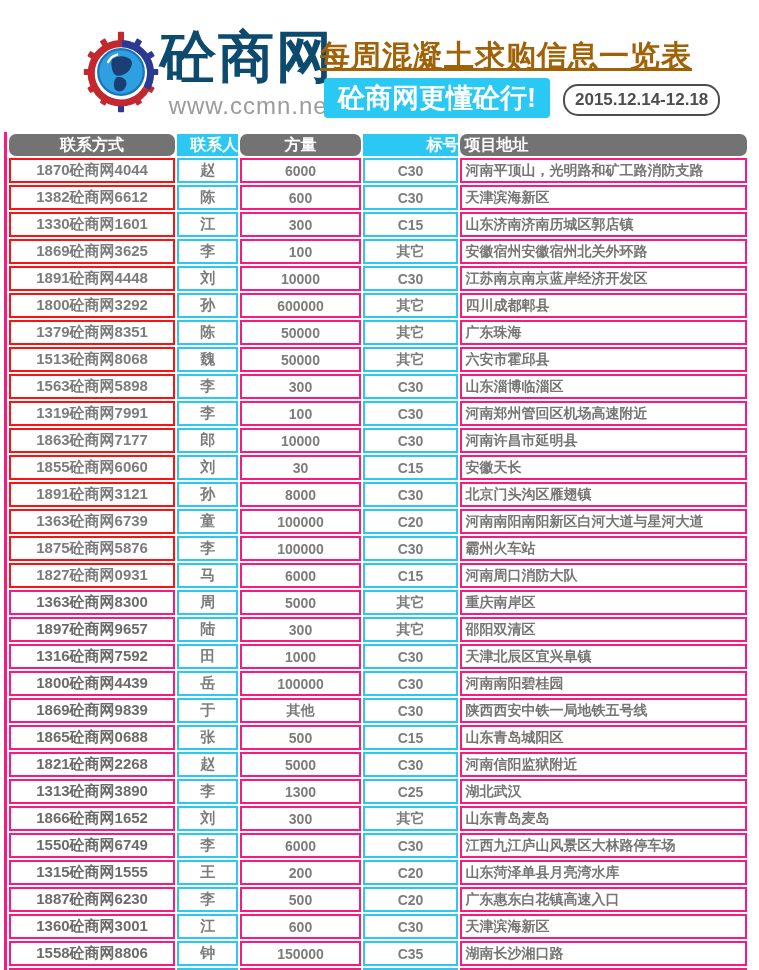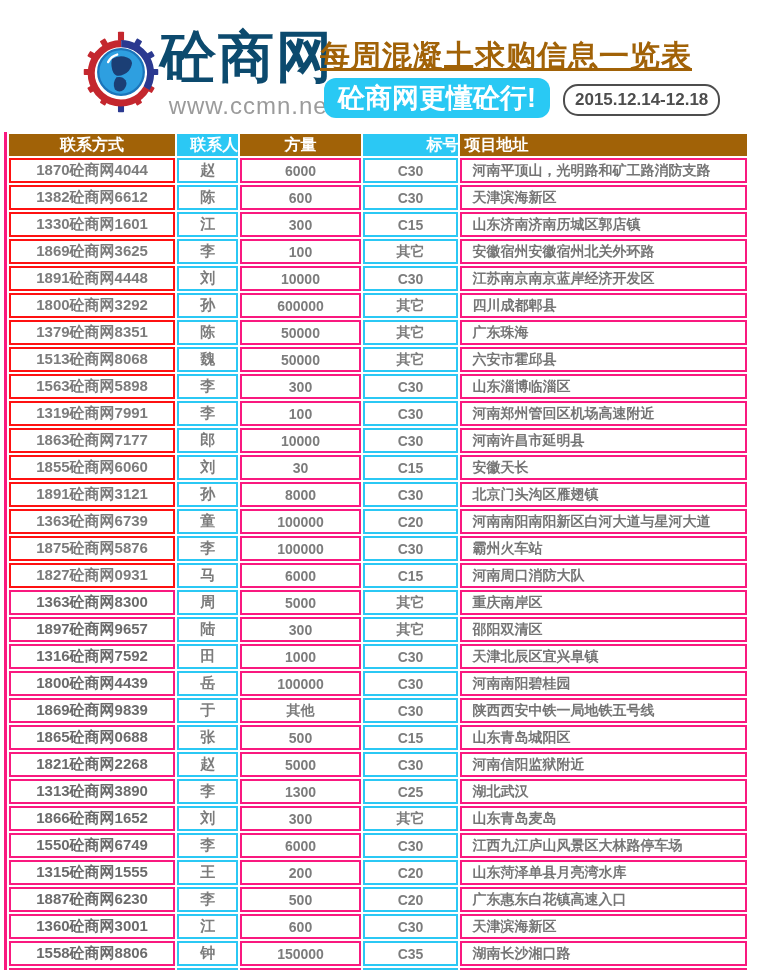--- a/index.html
+++ b/index.html
@@ -10,38 +10,38 @@
   .hdr{position:absolute;left:0;top:0;width:759px;height:130px;}
   .logo-icon{position:absolute;left:83px;top:28px;width:76px;height:88px;}
   .brand{position:absolute;left:160px;top:24px;width:180px;height:66px;
          font-size:56px;font-weight:700;color:#0c4a6e;letter-spacing:2px;line-height:66px;}
   .brand-url{position:absolute;left:166px;top:92px;width:172px;text-align:center;
          font-size:24px;color:#9b9b9b;letter-spacing:1px;}
   .main-title{position:absolute;left:320px;top:36px;width:420px;
          font-size:30px;font-weight:900;color:#a16207;letter-spacing:1px;white-space:nowrap;text-decoration:underline;}
   .slogan{position:absolute;left:324px;top:78px;height:40px;line-height:40px;
          padding:0 14px;background:#29c9f4;color:#fff;font-size:27px;font-weight:700;
-         border-radius:12px;white-space:nowrap;}
+         border-radius:4px;white-space:nowrap;}
   .daterange{position:absolute;left:563px;top:84px;height:28px;line-height:28px;
          padding:0 10px;background:#fff;border:2px solid #4d4d4d;border-radius:15px;
          color:#4d4d4d;font-size:17px;font-weight:800;letter-spacing:0px;white-space:nowrap;}
 
   
   .tblwrap{position:absolute;left:4px;top:132px;width:745px;border-left:3px solid #f9197f;}
   table{border-collapse:separate;border-spacing:2px;width:742px;table-layout:fixed;}
   col.w0{width:163px;} col.w1{width:60px;} col.w2{width:118px;} col.w3{width:94px;} col.w4{width:281px;}
   th{height:22px;padding:0;color:#fff;font-size:16px;font-weight:800;text-align:center;}
-  th.bg-pink{background:#a16207;} th.bg-cyan{background:#2bc8f4;text-align:right;}
+  th.bg-pink{background:#737373;border-radius:7px;} th.bg-cyan{background:#2bc8f4;text-align:right;}
   th.left{text-align:left;padding-left:4px;}
   td{height:16px;padding:1px 2px;border:2px solid;color:#7c7c7c;
      font-size:14px;font-weight:700;text-align:center;white-space:nowrap;overflow:hidden;}
   td.bc-red{border-color:#fe1111;}
   td.bc-pink{border-color:#f9197f;}
   td.bc-cyan{border-color:#2bc8f4;}
-  td.addr{text-align:left;padding-left:10px;font-size:14px;color:#757575;}
+  td.addr{text-align:left;padding-left:3px;font-size:14px;color:#757575;}
   td.phone{font-size:15px;letter-spacing:0px;margin-left:36px;}
   tr.late td.phone{color:#6b6b6b;font-weight:800;}
   td.person{font-size:15px;}
 </style>
 </head>
 <body>
 
 <div class="page">
 
   <div class="hdr">

